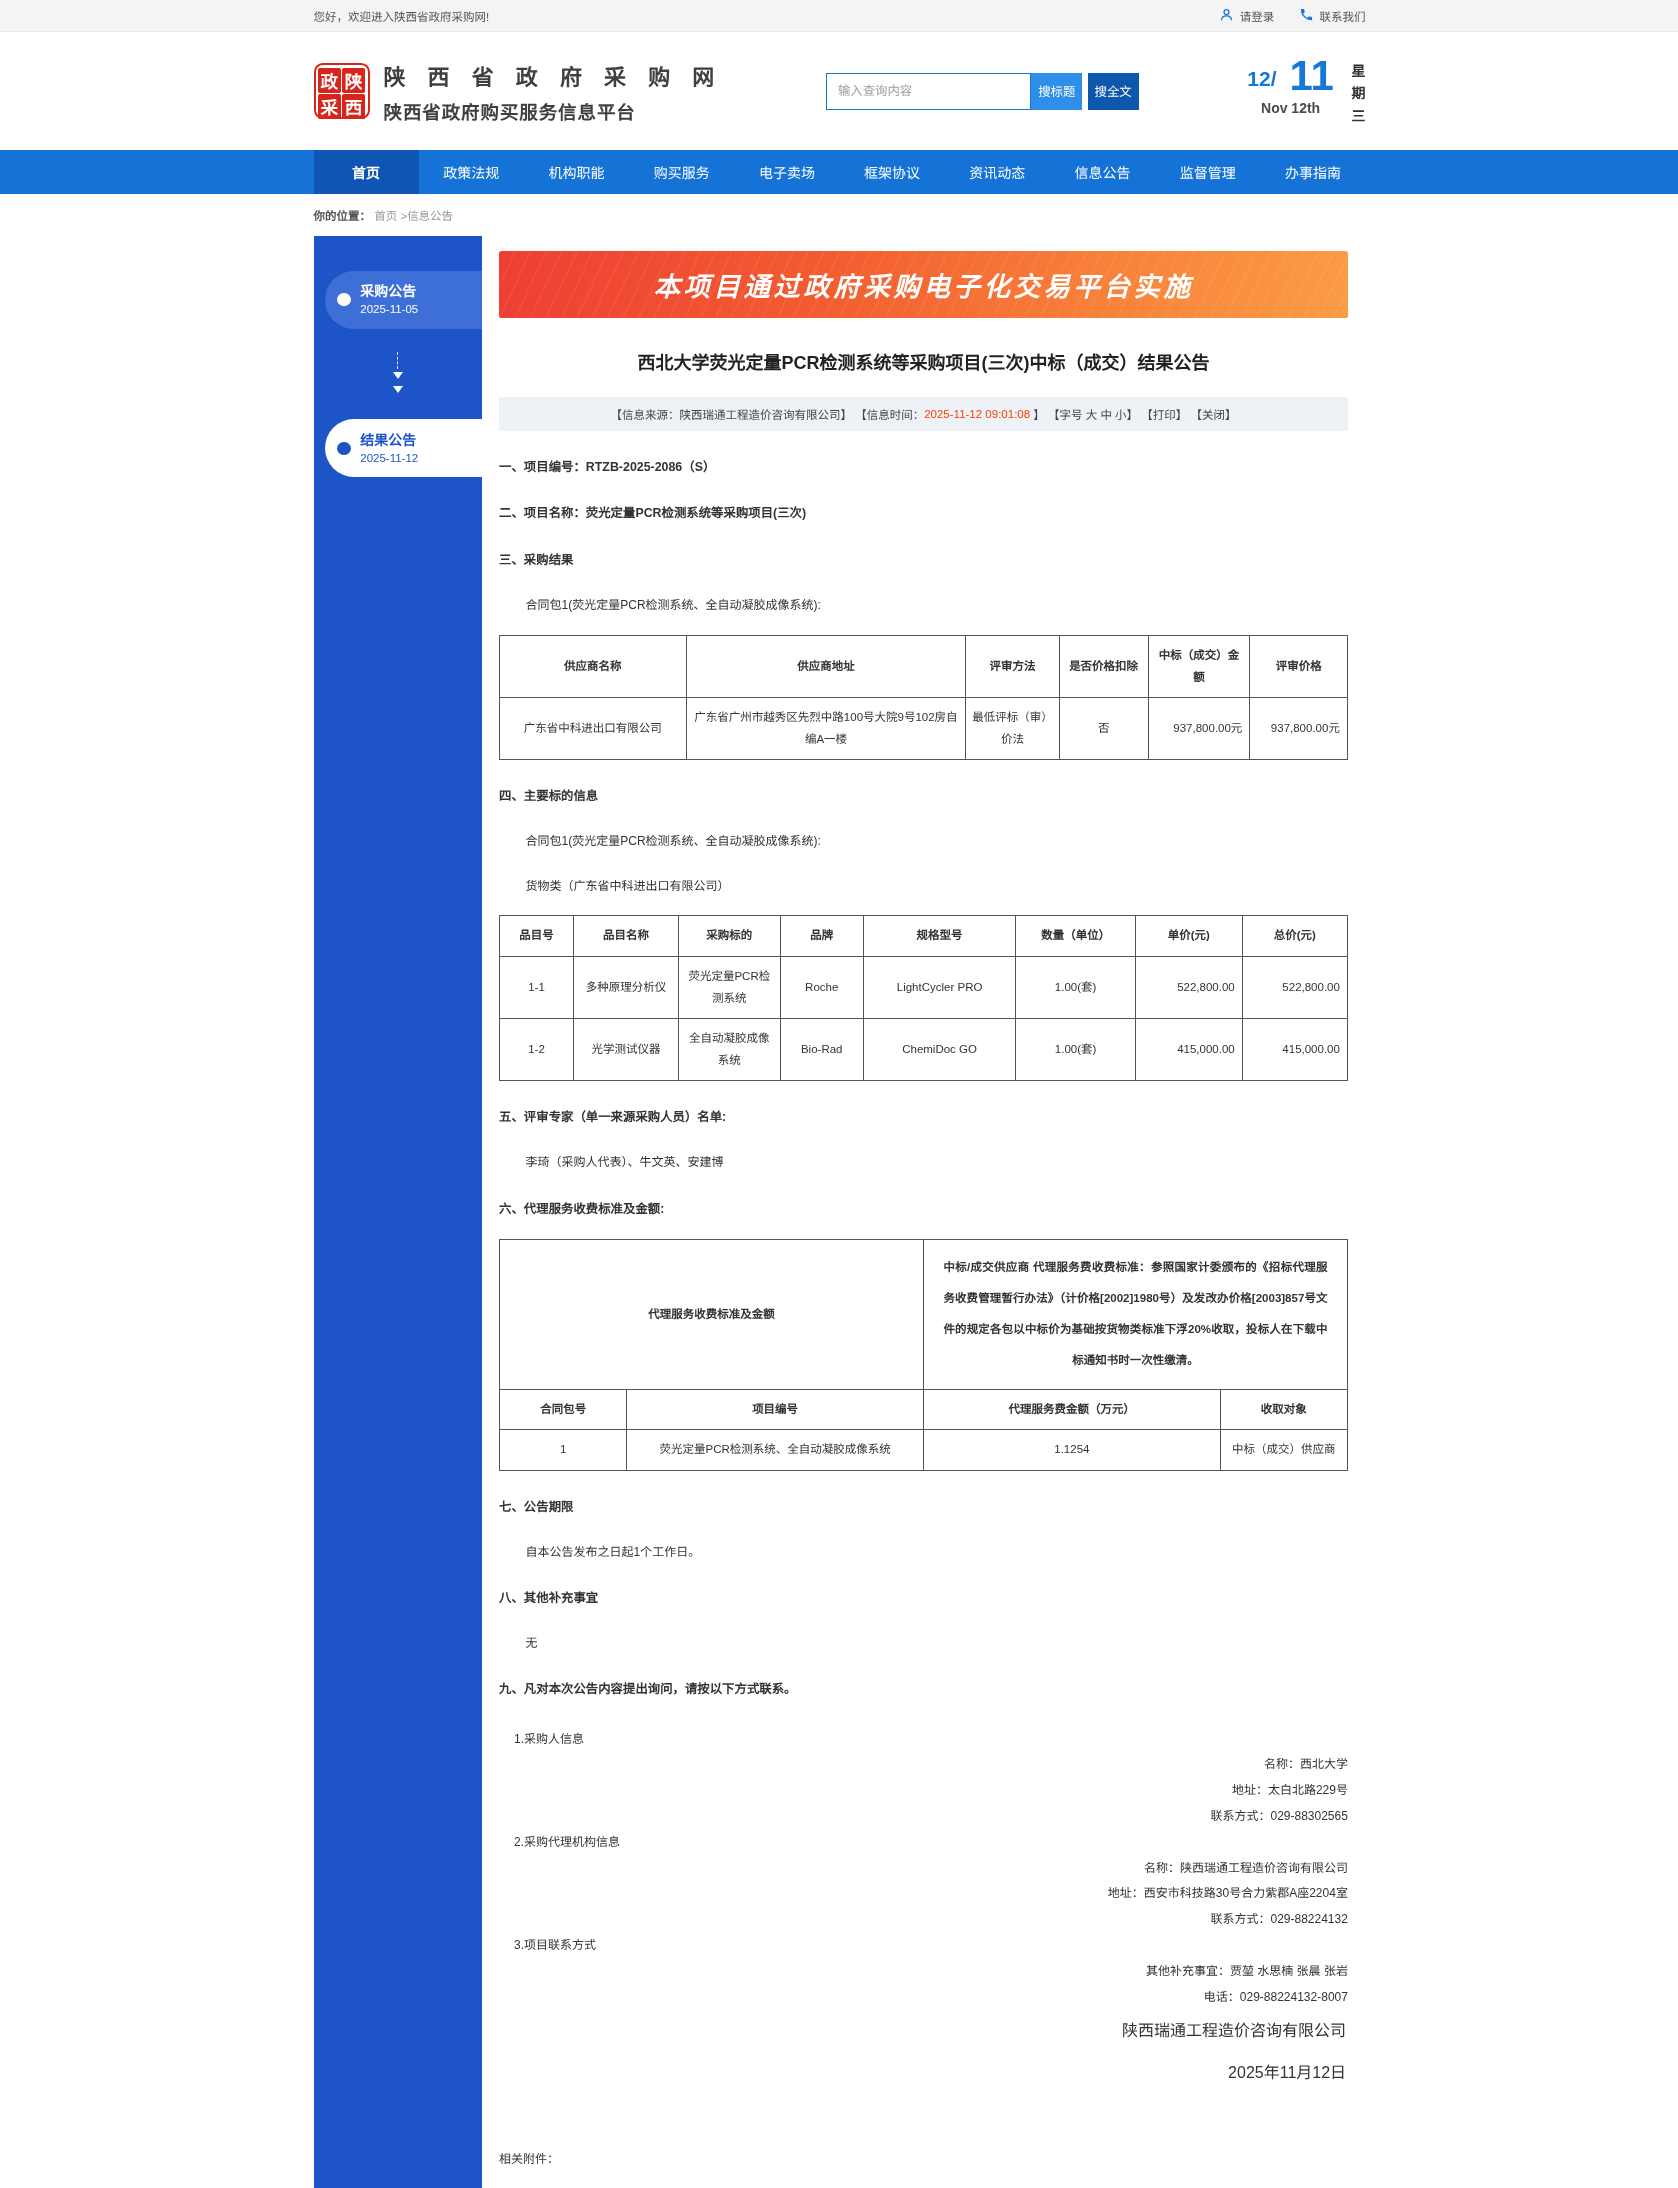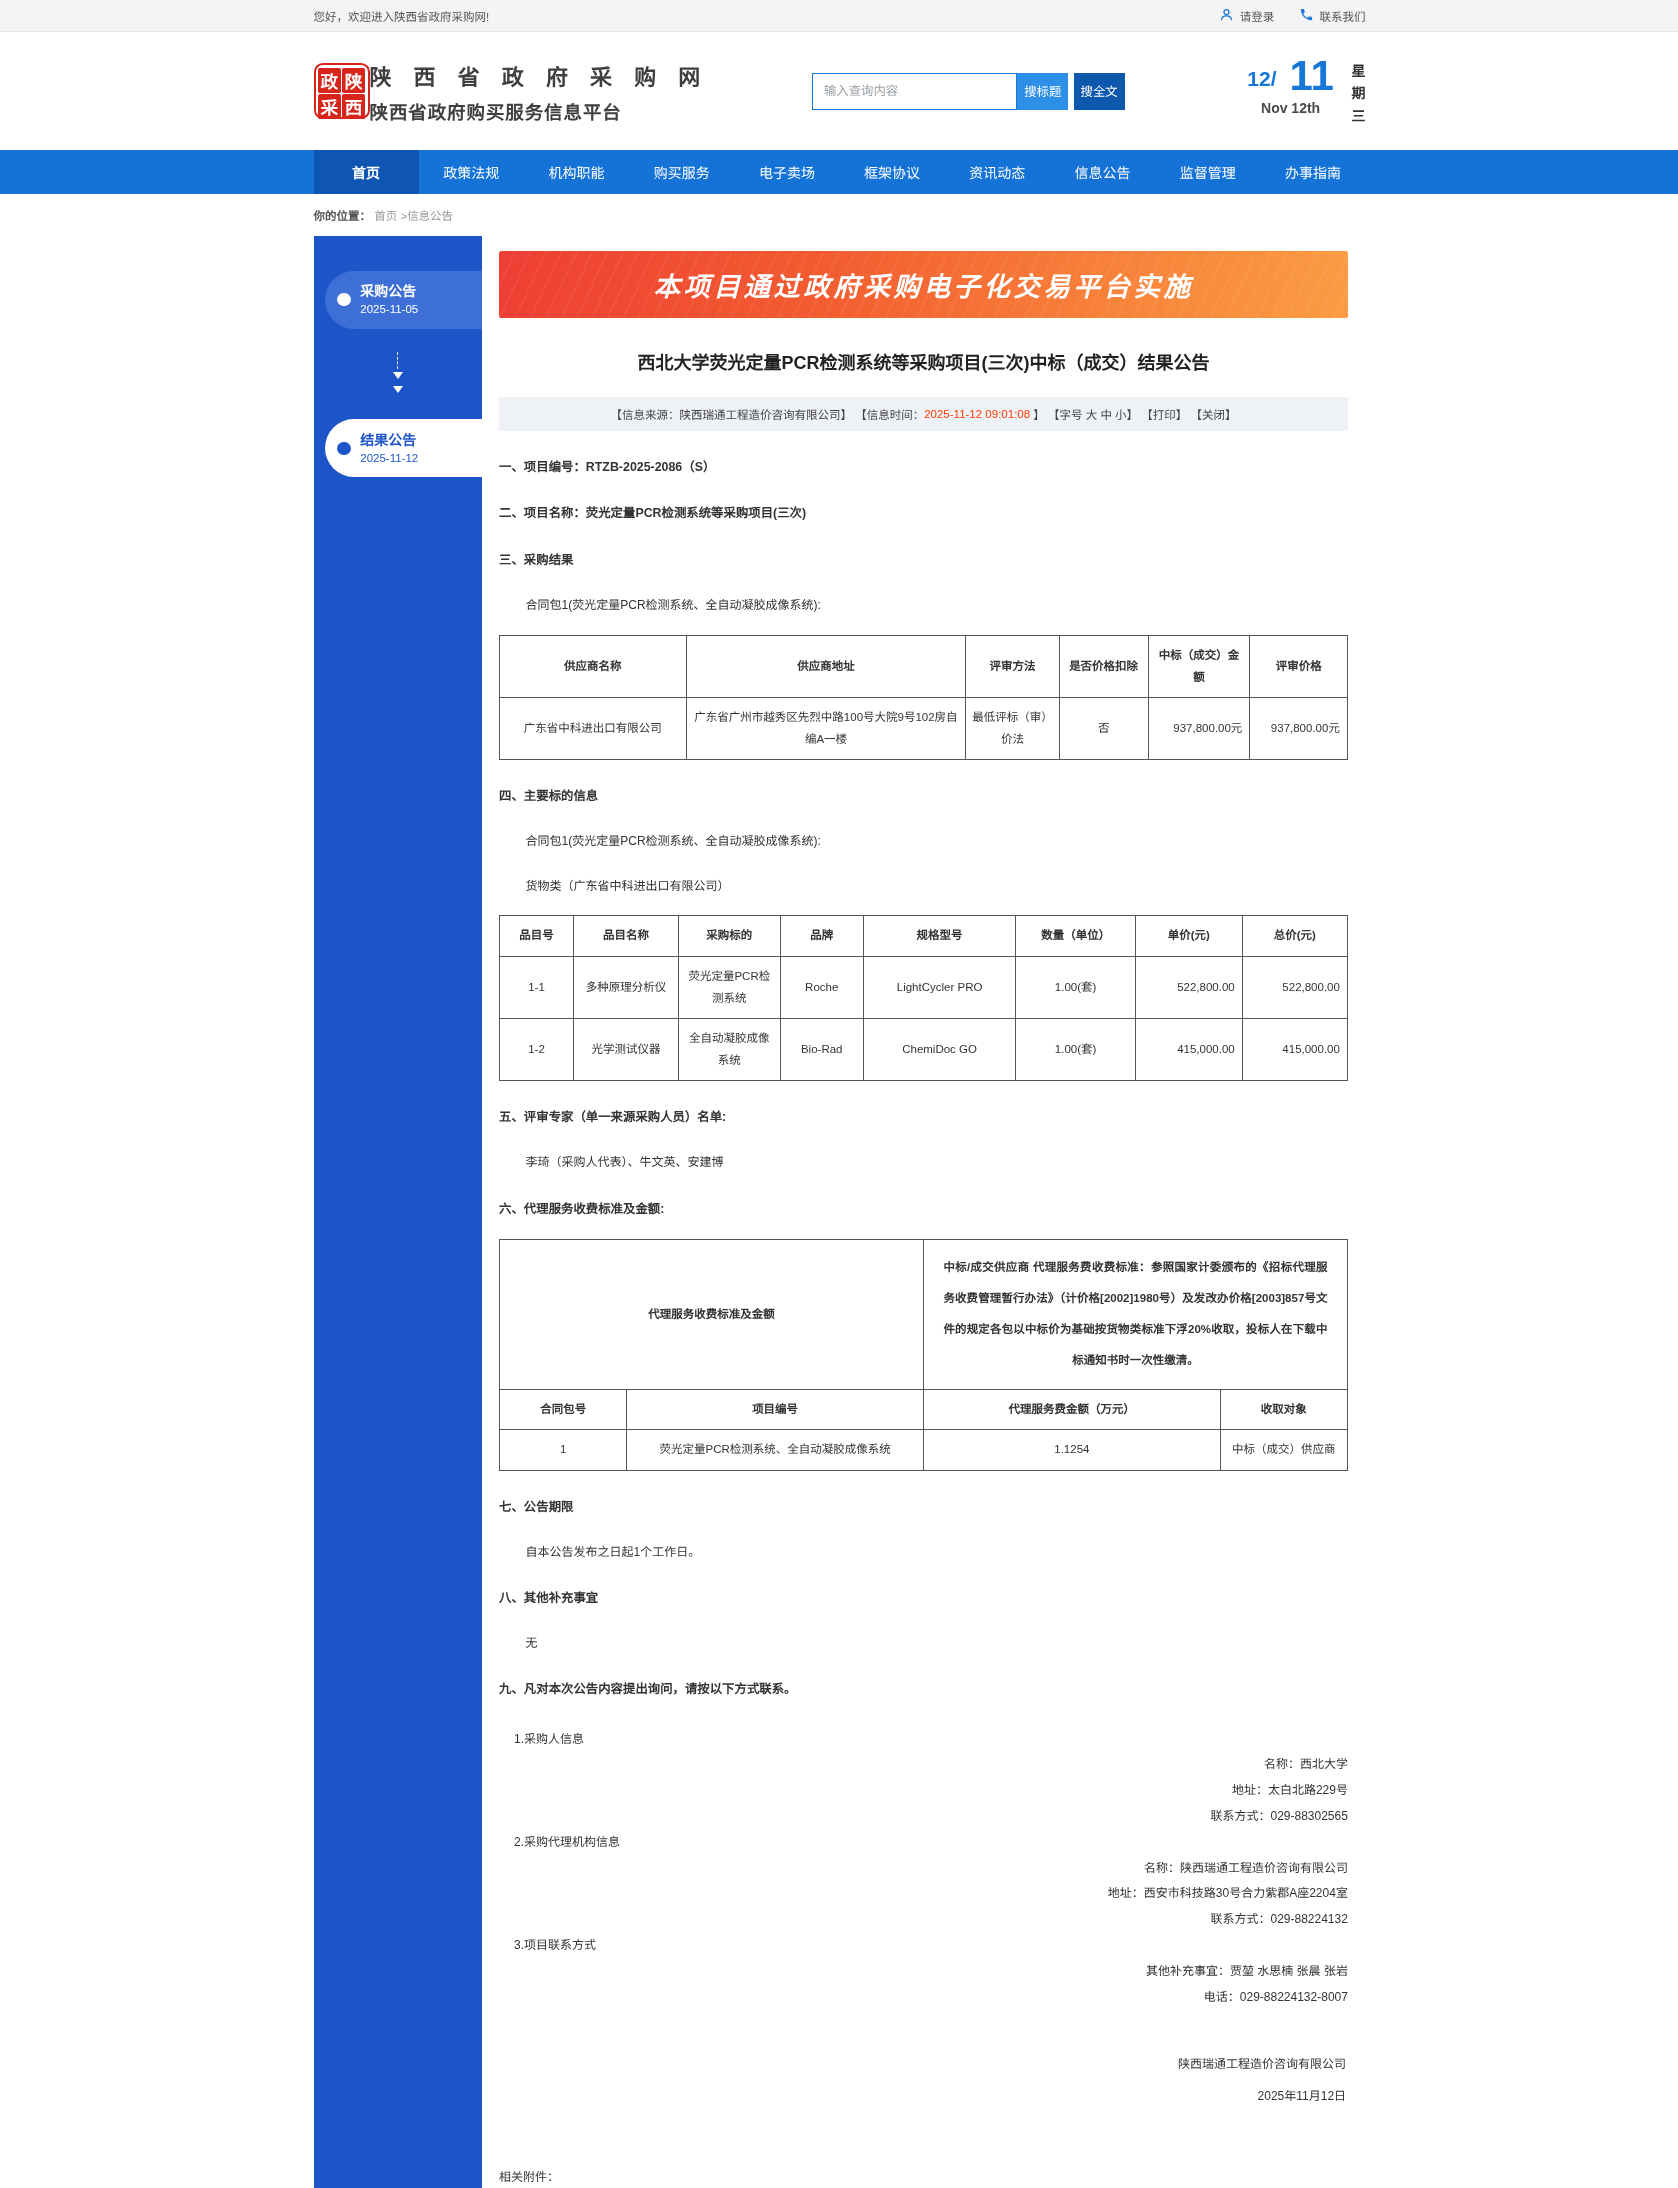--- a/index.html
+++ b/index.html
@@ -11,21 +11,21 @@
   .topbar { height:32px; background:#f4f4f4; border-bottom:0.9px solid #e6e6e6; font-size:11.5px; color:#555; }
   .topbar .c { height:100%; display:flex; align-items:center; justify-content:space-between; }
   .topbar-right { display:flex; align-items:center; gap:25px; }
   .top-link { display:flex; align-items:center; gap:5.3px; cursor:pointer; color:#555; }
 
   
   .header { height:118px; background:#fff; }
   .header .c { height:100%; display:flex; align-items:center; }
   .logo-seal { width:56px; height:56px; background:#fff; border:2.6px solid #d8251c; border-radius:8.8px; padding:2.6px; display:grid; grid-template-columns:1fr 1fr; grid-template-rows:1fr 1fr; gap:1.8px; flex:0 0 auto; }
   .logo-seal span { background:#d8251c; color:#fff; font-weight:bold; font-size:17.6px; display:flex; align-items:center; justify-content:center; border-radius:1.8px; }
-  .site-names { }
+  .site-names { margin-left:14px; }
   .site-title { font-size:22px; font-weight:bold; color:#3f3f3f; letter-spacing:8px; }
   .site-sub { font-size:18.5px; font-weight:bold; color:#3f3f3f; margin-top:7px; letter-spacing:0.9px; }
   .search-wrap { display:flex; align-items:stretch; margin-left:104px; height:37px; }
   .search-input { width:205px; border:1.8px solid #1677d9; outline:none; padding:0 10.6px; font-size:12.4px; color:#333; }
   .search-input::placeholder { color:#9aa0a6; }
   .search-btn { width:51px; border:none; color:#fff; font-size:12.4px; cursor:pointer; }
   .btn-title { background:#2d8fe8; }
   .btn-full { background:#0d57ad; margin-left:5.3px; }
   .date-widget { margin-left:auto; display:flex; align-items:flex-start; }
   .date-left { text-align:center; }
@@ -88,21 +88,21 @@
   th, td { border:0.9px solid #555; text-align:center; vertical-align:middle; padding:8.8px 5.3px; font-size:11.5px; color:#333; line-height:1.9; word-break:break-all; }
   th { font-weight:bold; }
   td.num { text-align:right; padding-right:7px; }
   .fee-desc { text-align:justify; text-align-last:center; font-weight:bold; padding:12.4px 19.4px; line-height:2.7; }
   .fee-label { font-weight:bold; }
 
   .contact { margin-top:26.5px; line-height:2.15; }
   .contact .lv1 { margin-left:15px; }
   .contact .lv2 { margin-left:43px;text-align:right; }
 
-  .signature { text-align:right; margin-top:39px; line-height:2.6; font-size:12px; padding-right:1.8px; }
+  .signature { text-align:right; line-height:2.6; font-size:16px; padding-right:1.8px; }
 
   .attach { margin-top:55px; font-size:12px; }
   .attach-label { color:#333; }
 </style>
 </head>
 <body>
 
 <div class="topbar">
   <div class="c">
     <span>您好，欢迎进入陕西省政府采购网!</span>

